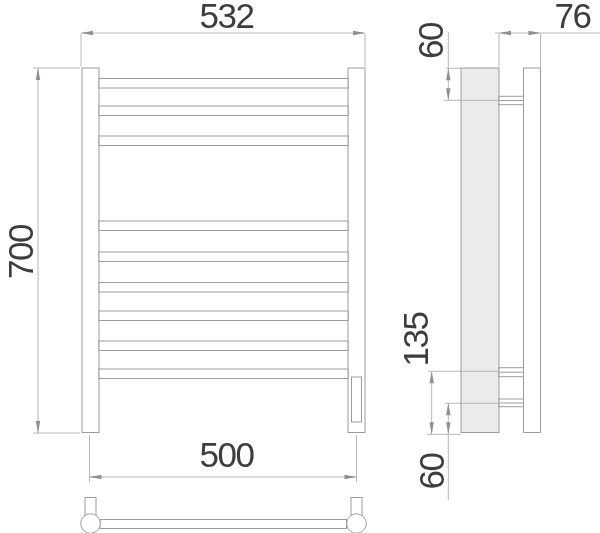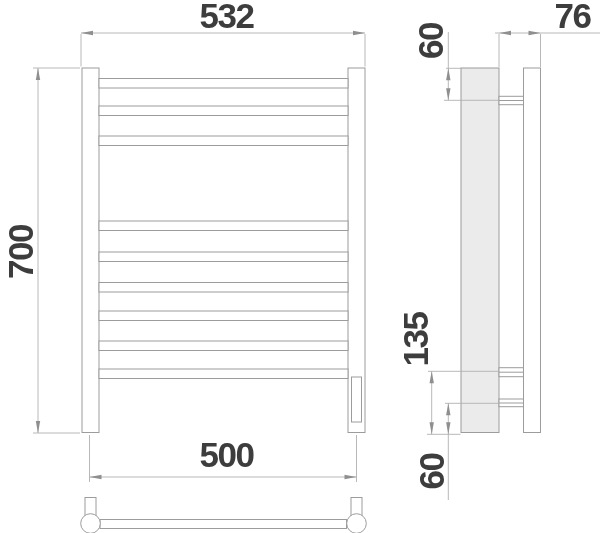--- a/index.html
+++ b/index.html
@@ -1,17 +1,17 @@
 <!DOCTYPE html>
 <html><head>
 <meta charset="utf-8">
 <style>
   html,body{margin:0;padding:0;background:#fff;}
   #stage{position:relative;width:600px;height:533px;background:#ffffff;overflow:hidden;
-         font-family:"Liberation Sans",sans-serif;font-weight:bold;}
+         font-family:"Liberation Sans",sans-serif;}
   svg{position:absolute;left:0;top:0;}
   .obj{fill:#ffffff;stroke:#9c9c9c;stroke-width:1;}
   .obj-nofill{fill:none;stroke:#9c9c9c;stroke-width:1;}
   .shaded{fill:#ebebeb;stroke:#9c9c9c;stroke-width:1;}
   .dim{stroke:#b0b0b0;stroke-width:0.9;fill:none;}
   .arr{fill:#8f8f8f;stroke:none;}
   .dimtext{fill:#3d3d3d;font-size:35px;letter-spacing:-1.5px;font-family:"Liberation Sans",sans-serif;}
 </style>
 </head>
 <body>

